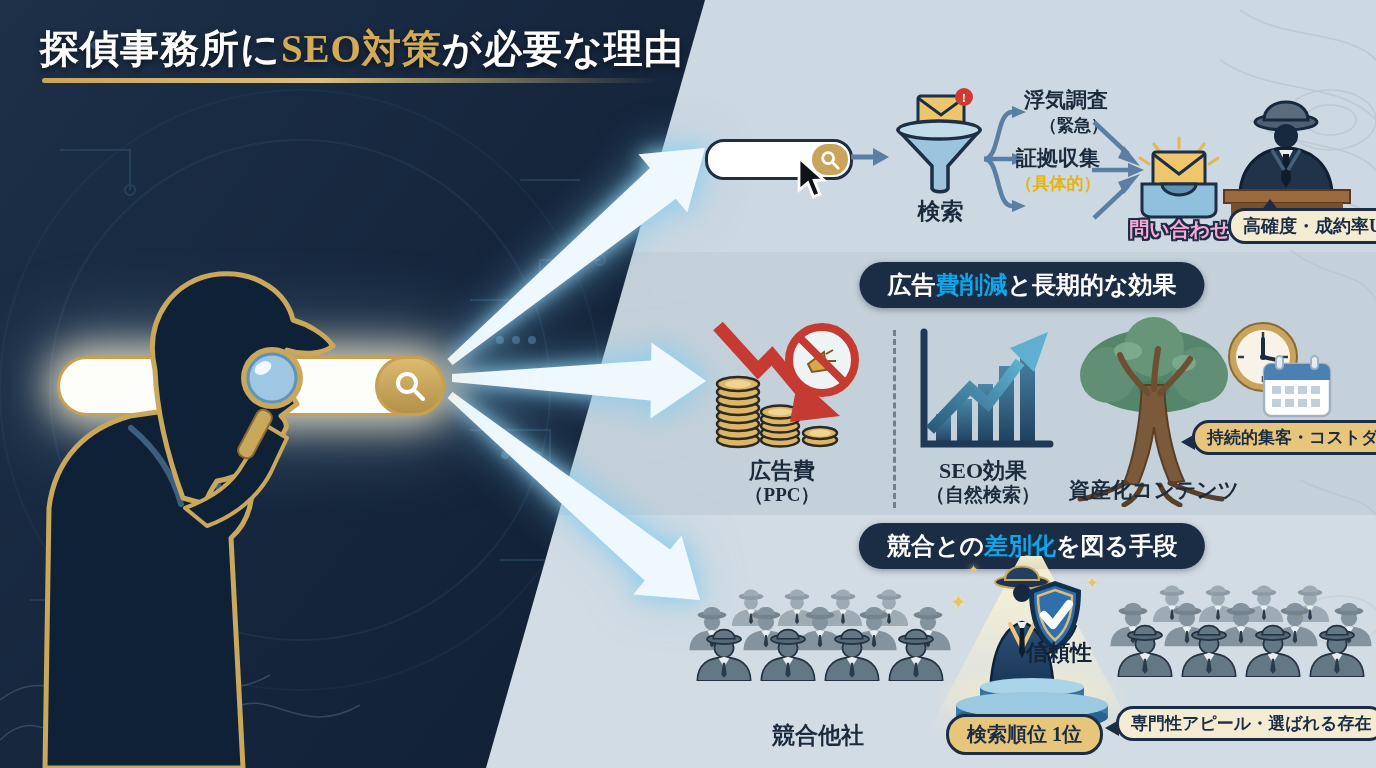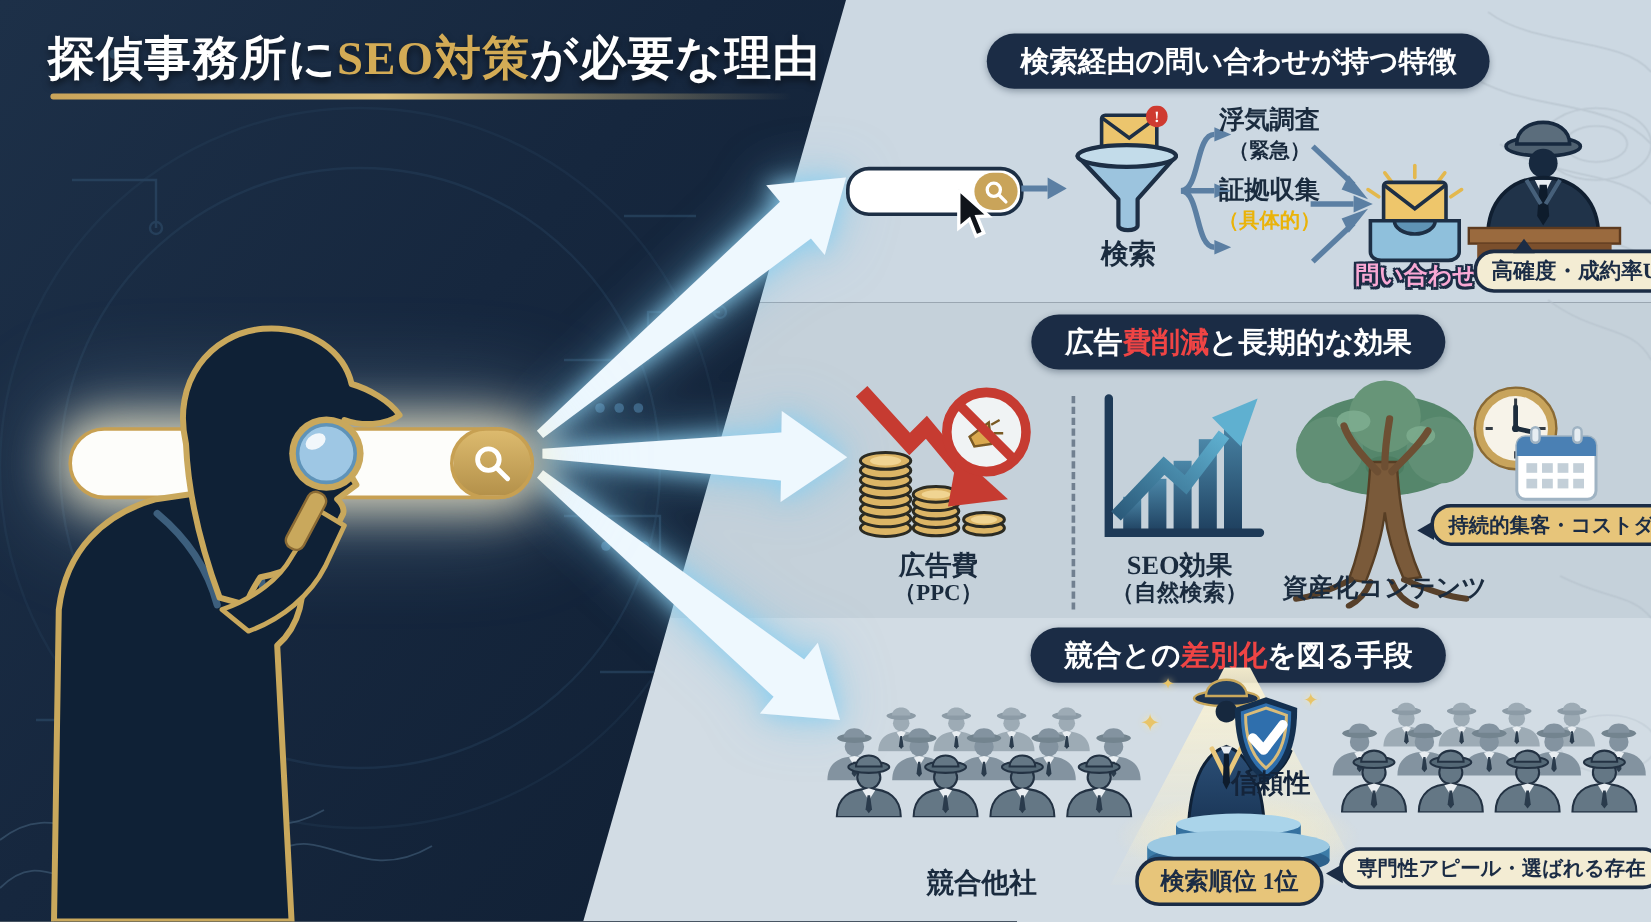--- a/index.html
+++ b/index.html
@@ -18,21 +18,21 @@
   
   .title{position:absolute;left:40px;top:22px;font-size:39px;font-weight:bold;color:#ffffff;
      letter-spacing:1px;white-space:nowrap;text-shadow:0 3px 6px rgba(0,0,0,.55);}
   .title .hl{color:#d3ab55;}
   .title-underline{position:absolute;left:42px;top:78px;width:618px;height:5px;
      background:linear-gradient(90deg,#c9a45a,#dcc07c 45%,rgba(200,170,90,0));border-radius:3px;}
   
   .pill{position:absolute;left:1032px;transform:translateX(-50%);background:#1b2c45;
      color:#ffffff;font-size:24px;font-weight:bold;padding:7px 28px;border-radius:27px;
      white-space:nowrap;box-shadow:0 2px 6px rgba(10,25,45,.35);}
-  .pill .hl{color:#ef4444;}
+  .pill .hl{color:#0ea5e9;}
   
   .search-big{position:absolute;left:57px;top:356px;width:382px;height:54px;background:#fdfdfa;
      border:3px solid #c7a052;border-radius:30px;
      box-shadow:0 0 36px 10px rgba(255,243,205,.75),0 0 80px 20px rgba(190,225,245,.35);}
   .search-big .btn{position:absolute;right:-3px;top:-3px;width:64px;height:54px;
      background:linear-gradient(#dcba6e,#b4914a);border:3px solid #c7a052;border-radius:30px;
      display:flex;align-items:center;justify-content:center;}
   
   .lbl{position:absolute;text-align:center;color:#1a2b3e;font-weight:bold;line-height:1.2;}
   .outline-lbl{position:absolute;text-align:center;color:#f9a8d4;font-weight:bold;font-size:20px;
@@ -161,23 +161,20 @@
          C224,238 200,258 172,268 Z" fill="#0f2136" stroke="#c9a85c" stroke-width="4" stroke-linejoin="round"></path>
     <g>
       <rect x="212" y="150" width="16" height="52" rx="7" transform="rotate(28 220 176)" fill="#c9a85c" stroke="#8a6a34" stroke-width="2"></rect>
       <circle cx="237" cy="120" r="31" fill="#c9a85c"></circle>
       <circle cx="237" cy="120" r="24" fill="#9ec7e4"></circle>
       <circle cx="237" cy="120" r="24" fill="none" stroke="#5f93b8" stroke-width="3"></circle>
       <ellipse cx="228" cy="110" rx="9" ry="6" fill="#ffffff" opacity="0.85" transform="rotate(-30 228 110)"></ellipse>
     </g>
   </svg>
 
-  <div class="pill" style="top:28px">
-    <span>検索経由の問い合わせが持つ特徴</span>
-  </div>
 
   <div style="position:absolute;left:705px;top:139px;width:142px;height:35px;background:#ffffff;
        border:3px solid #1d2f45;border-radius:19px">
     <div style="position:absolute;right:2px;top:2px;width:36px;height:31px;background:#c9a45a;
          border-radius:16px;display:flex;align-items:center;justify-content:center">
       <svg width="22" height="22" viewBox="0 0 24 24">
         <circle cx="10" cy="10" r="6" fill="none" stroke="#ffffff" stroke-width="3"></circle>
         <line x1="14.5" y1="14.5" x2="21" y2="21" stroke="#ffffff" stroke-width="3" stroke-linecap="round"></line>
       </svg>
     </div>
@@ -208,21 +205,21 @@
       <path d="M0,61 C16,61 12,108 28,108"></path>
     </g>
     <g fill="#5b7fa3">
       <polygon points="28,8 42,14 28,20"></polygon>
       <polygon points="28,55 42,61 28,67"></polygon>
       <polygon points="28,102 42,108 28,114"></polygon>
     </g>
   </svg>
 
   <div style="position:absolute;left:1008px;top:86px;width:100px">
-    <div style="text-align:center">
+    <div style="text-align:right">
       <div style="font-size:21px;font-weight:bold;color:#1a2b3e">浮気調査</div>
       <div style="font-size:17px;font-weight:bold;color:#1a2b3e">（緊急）</div>
     </div>
     <div style="text-align:center;margin-top:7px">
       <div style="font-size:21px;font-weight:bold;color:#1a2b3e">証拠収集</div>
       <div style="font-size:17px;font-weight:bold;color:#eab308">（具体的）</div>
     </div>
   </div>
 
   <svg style="position:absolute;left:1092px;top:118px" width="54" height="104">

